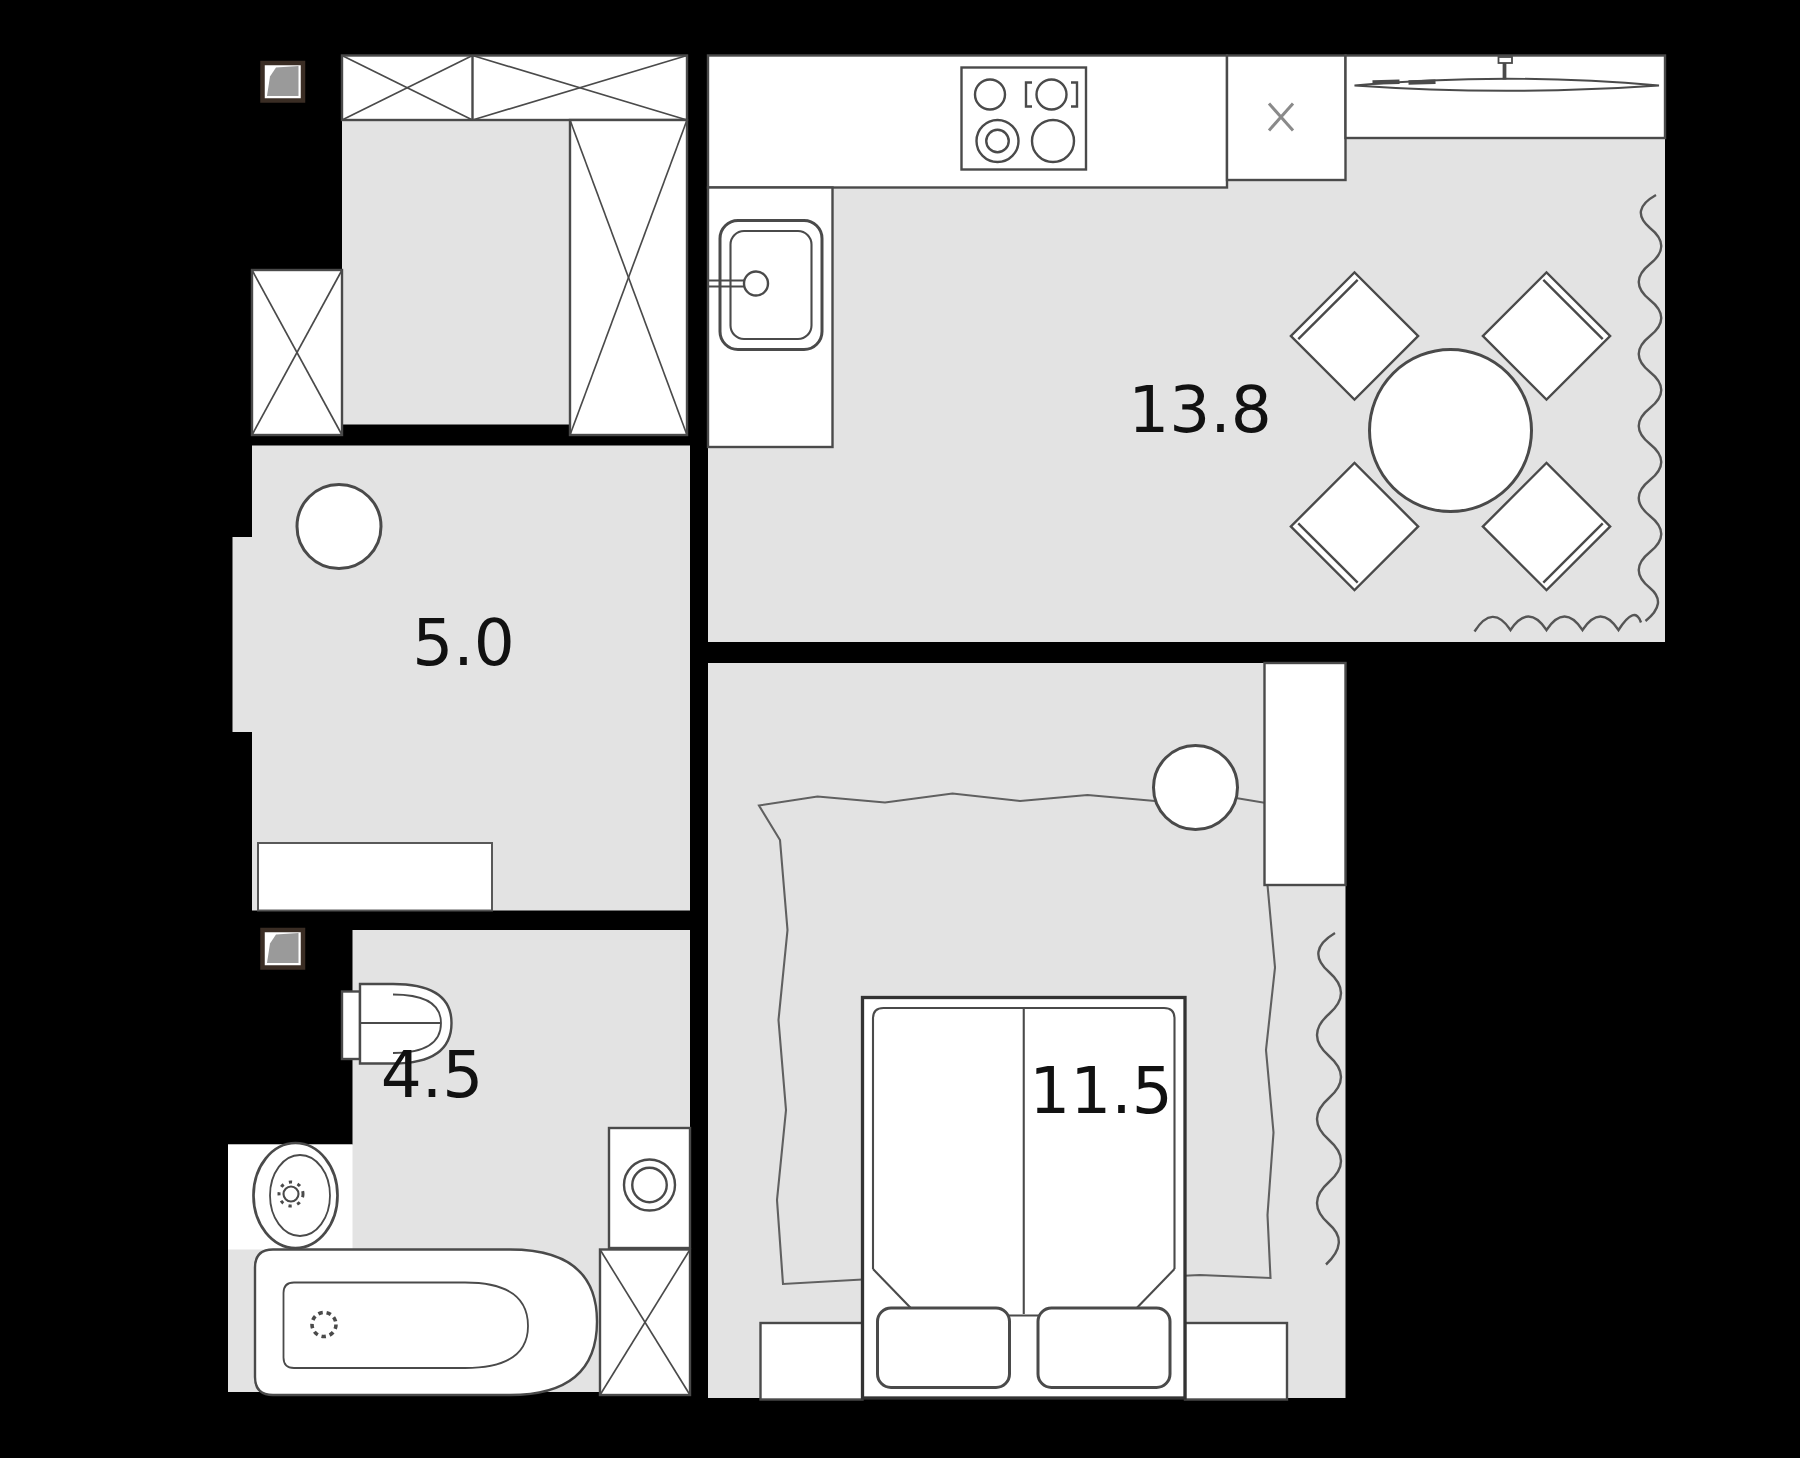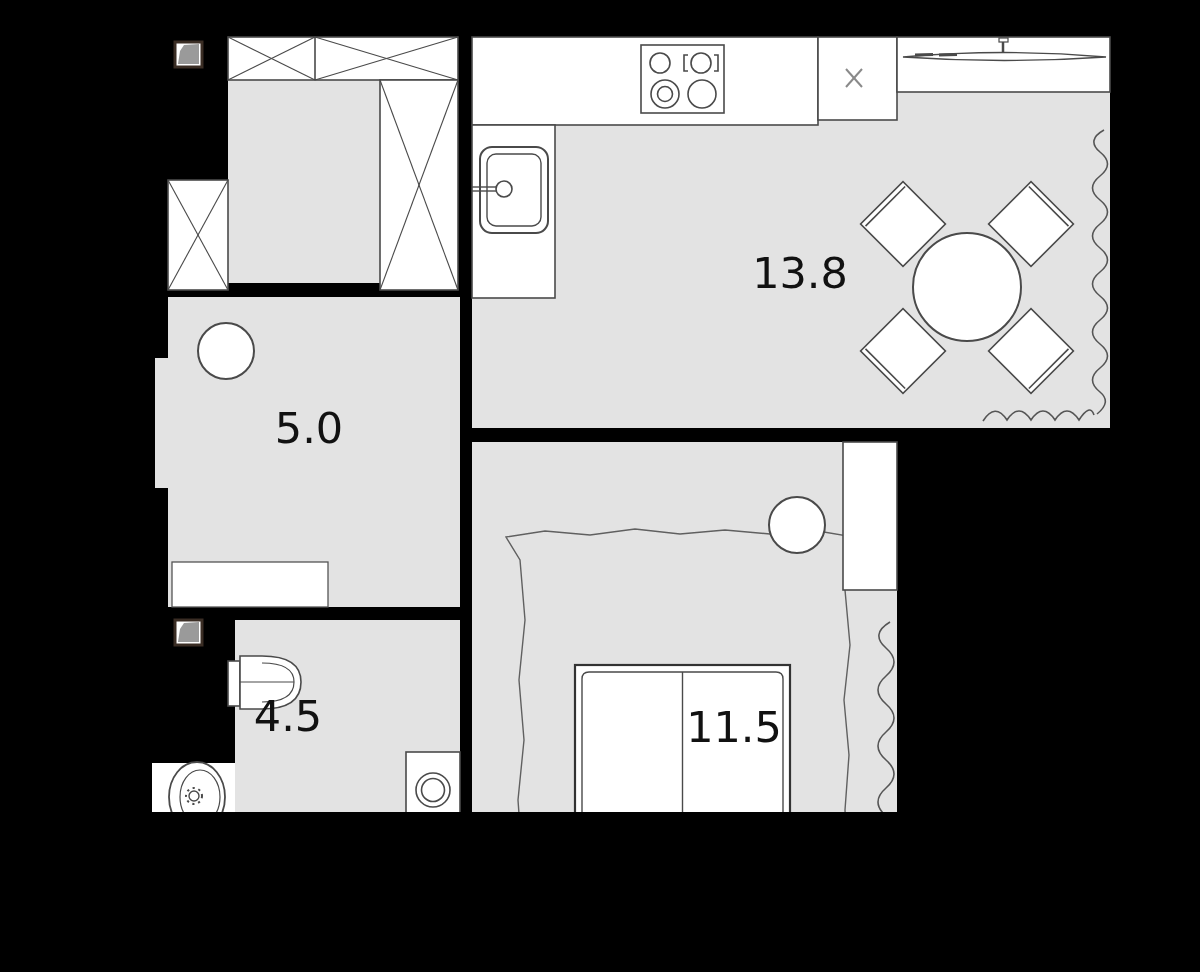--- a/index.html
+++ b/index.html
@@ -1,16 +1,16 @@
 <!DOCTYPE html>
 <html><head>
 <meta charset="utf-8">
 <style>
   html,body{margin:0;padding:0;background:#000;}
-  #stage{position:relative;width:1200px;height:812px;background:#000;overflow:hidden;
+  #stage{position:relative;width:1200px;height:972px;background:#000;overflow:hidden;
          font-family:"DejaVu Sans","Liberation Sans",sans-serif;}
   svg{display:block}
   text.area-label{font-family:"DejaVu Sans","Liberation Sans",sans-serif;font-size:43px;fill:#111;}
 </style>
 </head>
 <body>
 
 <div id="stage">
 <svg width="1200" height="972" viewBox="0 0 1200 972">
 

